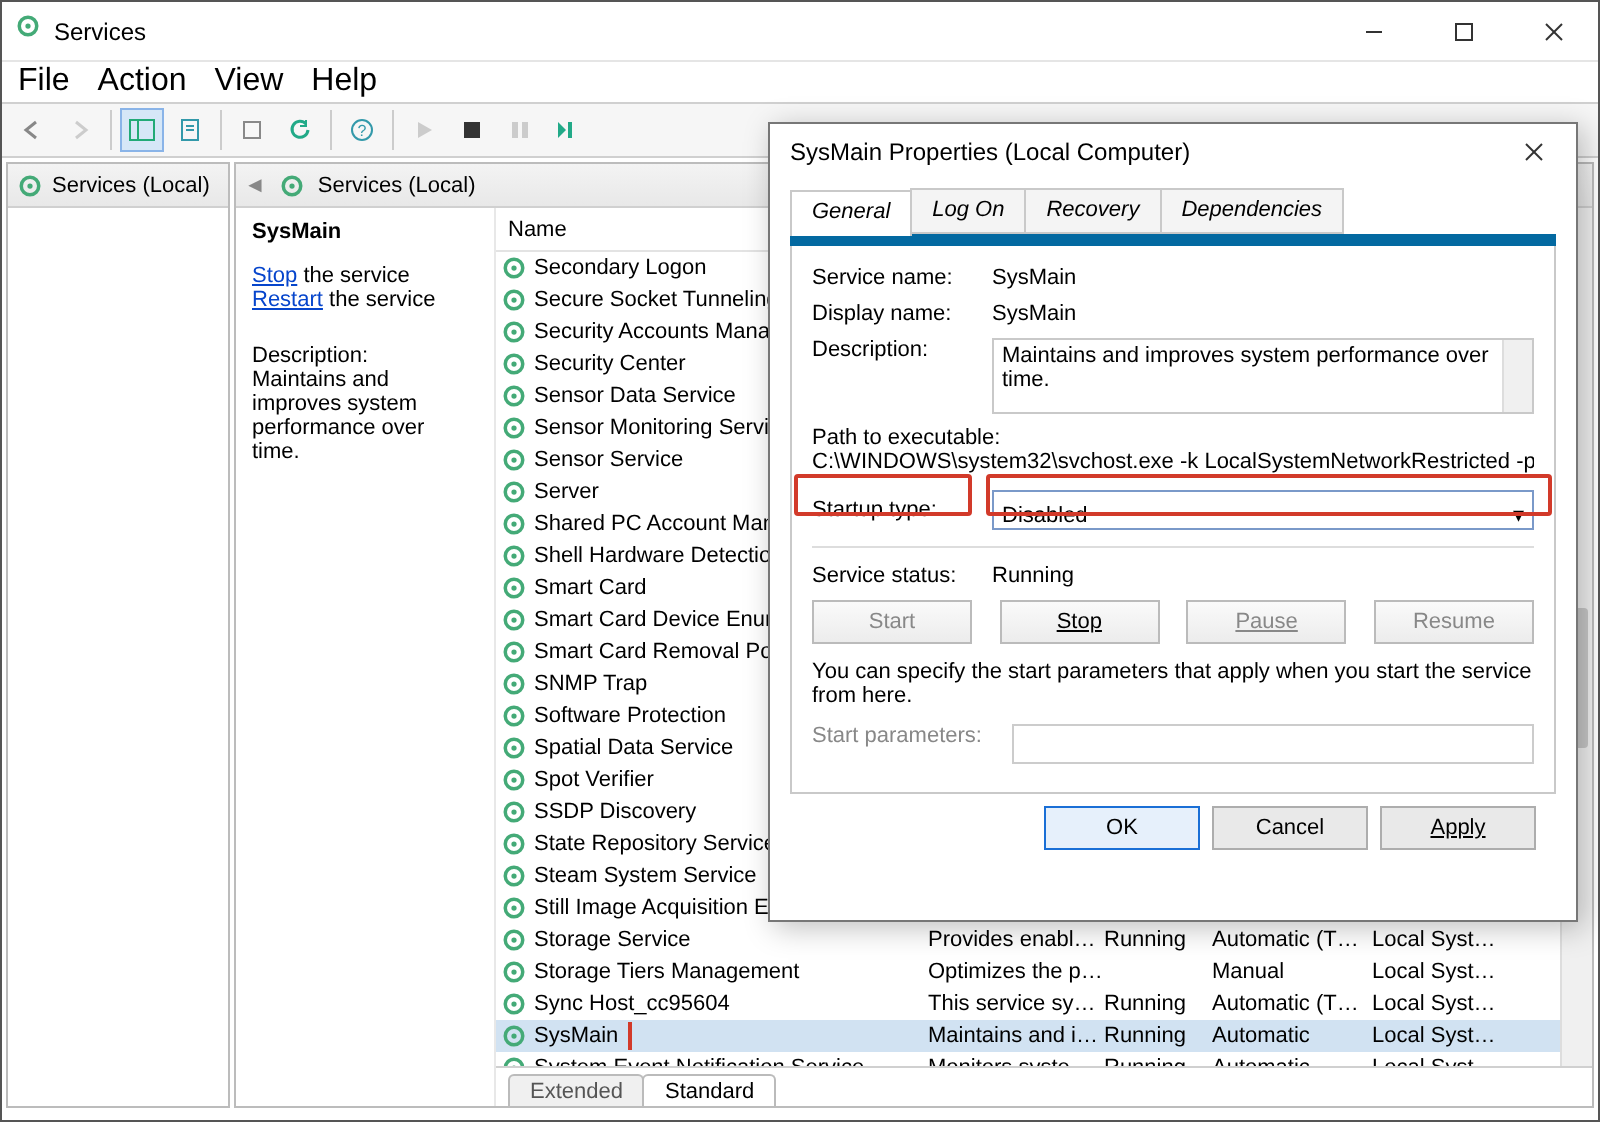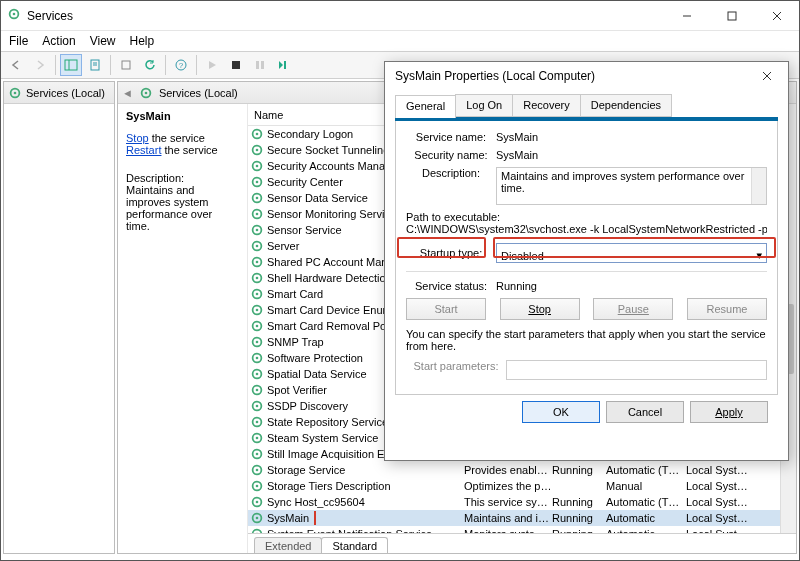--- a/index.html
+++ b/index.html
@@ -6,21 +6,21 @@
   body { margin:0; width:800px; height:561px; background:#fff; overflow:hidden; }
   .window { width:800px; height:561px; border:1px solid #555; position:relative; background:#fff;}
   
   .titlebar { height:30px; display:flex; align-items:center; justify-content:space-between; border-bottom:1px solid #e5e5e5; }
   .titlebar .left { display:flex; align-items:center; padding-left:6px; gap:6px; }
   .titlecaption { font-size:12px; }
   .winctrls { display:flex; height:100%;}
   .winbtn { width:45px; display:flex; align-items:center; justify-content:center; font-size:12px; color:#333; }
   .winbtn svg { width:10px; height:10px; }
   
-  .menubar { height:20px; display:flex; align-items:center; gap:14px; padding:0 8px; font-size:12px; }
+  .menubar { height:20px; display:flex; align-items:center; gap:14px; padding:0 8px; font-size:16px; }
   
   .toolbar { height:28px; border-top:1px solid #d0d0d0; border-bottom:1px solid #d0d0d0; background:#f6f6f6; display:flex; align-items:center; gap:2px; padding:0 4px;}
   .tbtn { width:22px; height:22px; border:1px solid transparent; display:flex; align-items:center; justify-content:center; }
   .tbtn.active { border:1px solid #8ab4e8; background:#d6e7f7; }
   .tsep { width:1px; height:20px; background:#ccc; margin:0 2px;}
   
   .body { display:flex; height:calc(100% - 30px - 20px - 28px - 4px); }
   .navpane { width:112px; border:1px solid #bcbcbc; margin:2px; background:#fff; }
   .navhead { height:22px; background:linear-gradient(#f3f3f3,#e8e8e8); border-bottom:1px solid #d0d0d0; display:flex; align-items:center; padding:0 4px; font-size:11px; gap:4px;}
   .rightpane { flex:1; margin:2px 2px 2px 0; border:1px solid #bcbcbc; position:relative; background:#fff; }
@@ -50,26 +50,26 @@
   .gear { width:14px; height:14px; }
   
   .vscroll { position:absolute; right:0; top:0; bottom:20px; width:16px; background:#f0f0f0; border-left:1px solid #ddd;}
   .vscroll .thumb { position:absolute; left:2px; right:2px; background:#c8c8c8; border-radius:2px;}
 
   
   .dialog { position:absolute; left:383px; top:60px; width:405px; height:400px; background:#fff; border:1px solid #777; box-shadow:3px 3px 14px rgba(0,0,0,0.25); }
   .dlgtitle { height:28px; display:flex; align-items:center; justify-content:space-between; padding:0 4px 0 10px; font-size:12px; }
   .dlgclose { width:34px; height:22px; display:flex; align-items:center; justify-content:center;}
   .dlgbody { padding:4px 10px 6px; }
-  .tabstrip { display:flex; font-size:11px; border-bottom:4px solid #0369a1; }
+  .tabstrip { display:flex; font-size:11px; border-bottom:6px solid #0369a1;font-style:italic; }
   .ptab { padding:4px 10px 5px; border:1px solid #c9c9c9; border-bottom:none; background:#fff; margin-right:-1px; position:relative; top:1px; }
   .ptab.inactive { background:#f4f4f4; top:0; border-bottom:1px solid #c9c9c9;}
   .panel { border:1px solid #c9c9c9; border-top:none; padding:10px 10px 8px; font-size:11px;}
   .fl { display:flex; margin-bottom:6px; }
-  .lbl { width:90px; color:#000;text-align:center; }
+  .lbl { width:90px; color:#000; }
   .val { flex:1; }
   .descbox { flex:1; height:38px; border:1px solid #c9c9c9; padding:2px 4px; background:#fff; position:relative;}
   .descbox .sbar { position:absolute; right:0; top:0; bottom:0; width:15px; background:#f0f0f0; border-left:1px solid #ddd;}
   .pathline { margin:4px 0 8px; }
   .stcombo { flex:1; height:20px; border:1px solid #7a99c9; background:#fff; display:flex; align-items:flex-end; justify-content:space-between; padding:0 4px;}
   .redframe1 { position:absolute; border:2px solid #d23a2a; left:396px; top:236px; width:89px; height:21px; border-radius:2px; pointer-events:none;}
   .redframe2 { position:absolute; border:2px solid #d23a2a; left:492px; top:236px; width:283px; height:21px; border-radius:2px; pointer-events:none;}
   .hr { border-top:1px solid #ddd; margin:8px 0;}
   .btnrow { display:flex; gap:8px; justify-content:space-between; margin:6px 0 2px;}
   .sbtn { width:80px; height:22px; border:1px solid #bbb; background:linear-gradient(#fafafa,#ececec); font-size:11px; display:flex; align-items:center; justify-content:center; color:#888;}
@@ -515,21 +515,21 @@
                   <div class="c2">Running</div>
                   <div class="c3">Automatic (T…</div>
                   <div class="c4">Local Syst…</div>
                 </div>
                 <div class="row">
                   <div class="c0">
                     <svg class="gear" viewBox="0 0 16 16" width="13" height="13">
                       <circle cx="8" cy="8" r="5" fill="none" stroke="#4a7" stroke-width="2"></circle>
                       <circle cx="8" cy="8" r="1.5" fill="#4a7"></circle>
                     </svg>
-                    <span>Storage Tiers Description</span>
+                    <span>Storage Tiers Management</span>
                   </div>
                   <div class="c1">Optimizes the p…</div>
                   <div class="c2"></div>
                   <div class="c3">Manual</div>
                   <div class="c4">Local Syst…</div>
                 </div>
                 <div class="row">
                   <div class="c0">
                     <svg class="gear" viewBox="0 0 16 16" width="13" height="13">
                       <circle cx="8" cy="8" r="5" fill="none" stroke="#4a7" stroke-width="2"></circle>
@@ -612,21 +612,21 @@
         <div class="ptab inactive">Log On</div>
         <div class="ptab inactive">Recovery</div>
         <div class="ptab inactive">Dependencies</div>
       </div>
       <div class="panel">
         <div class="fl">
             <div class="lbl">Service name:</div>
             <div class="val">SysMain</div>
           </div>
         <div class="fl">
-            <div class="lbl">Security name:</div>
+            <div class="lbl">Display name:</div>
             <div class="val">SysMain</div>
           </div>
         <div class="fl">
             <div class="lbl">Description:</div>
           <div class="descbox">
             <span>Maintains and improves system performance over time.</span>
             <div class="sbar"></div>
           </div>
         </div>
         <div class="pathline">

